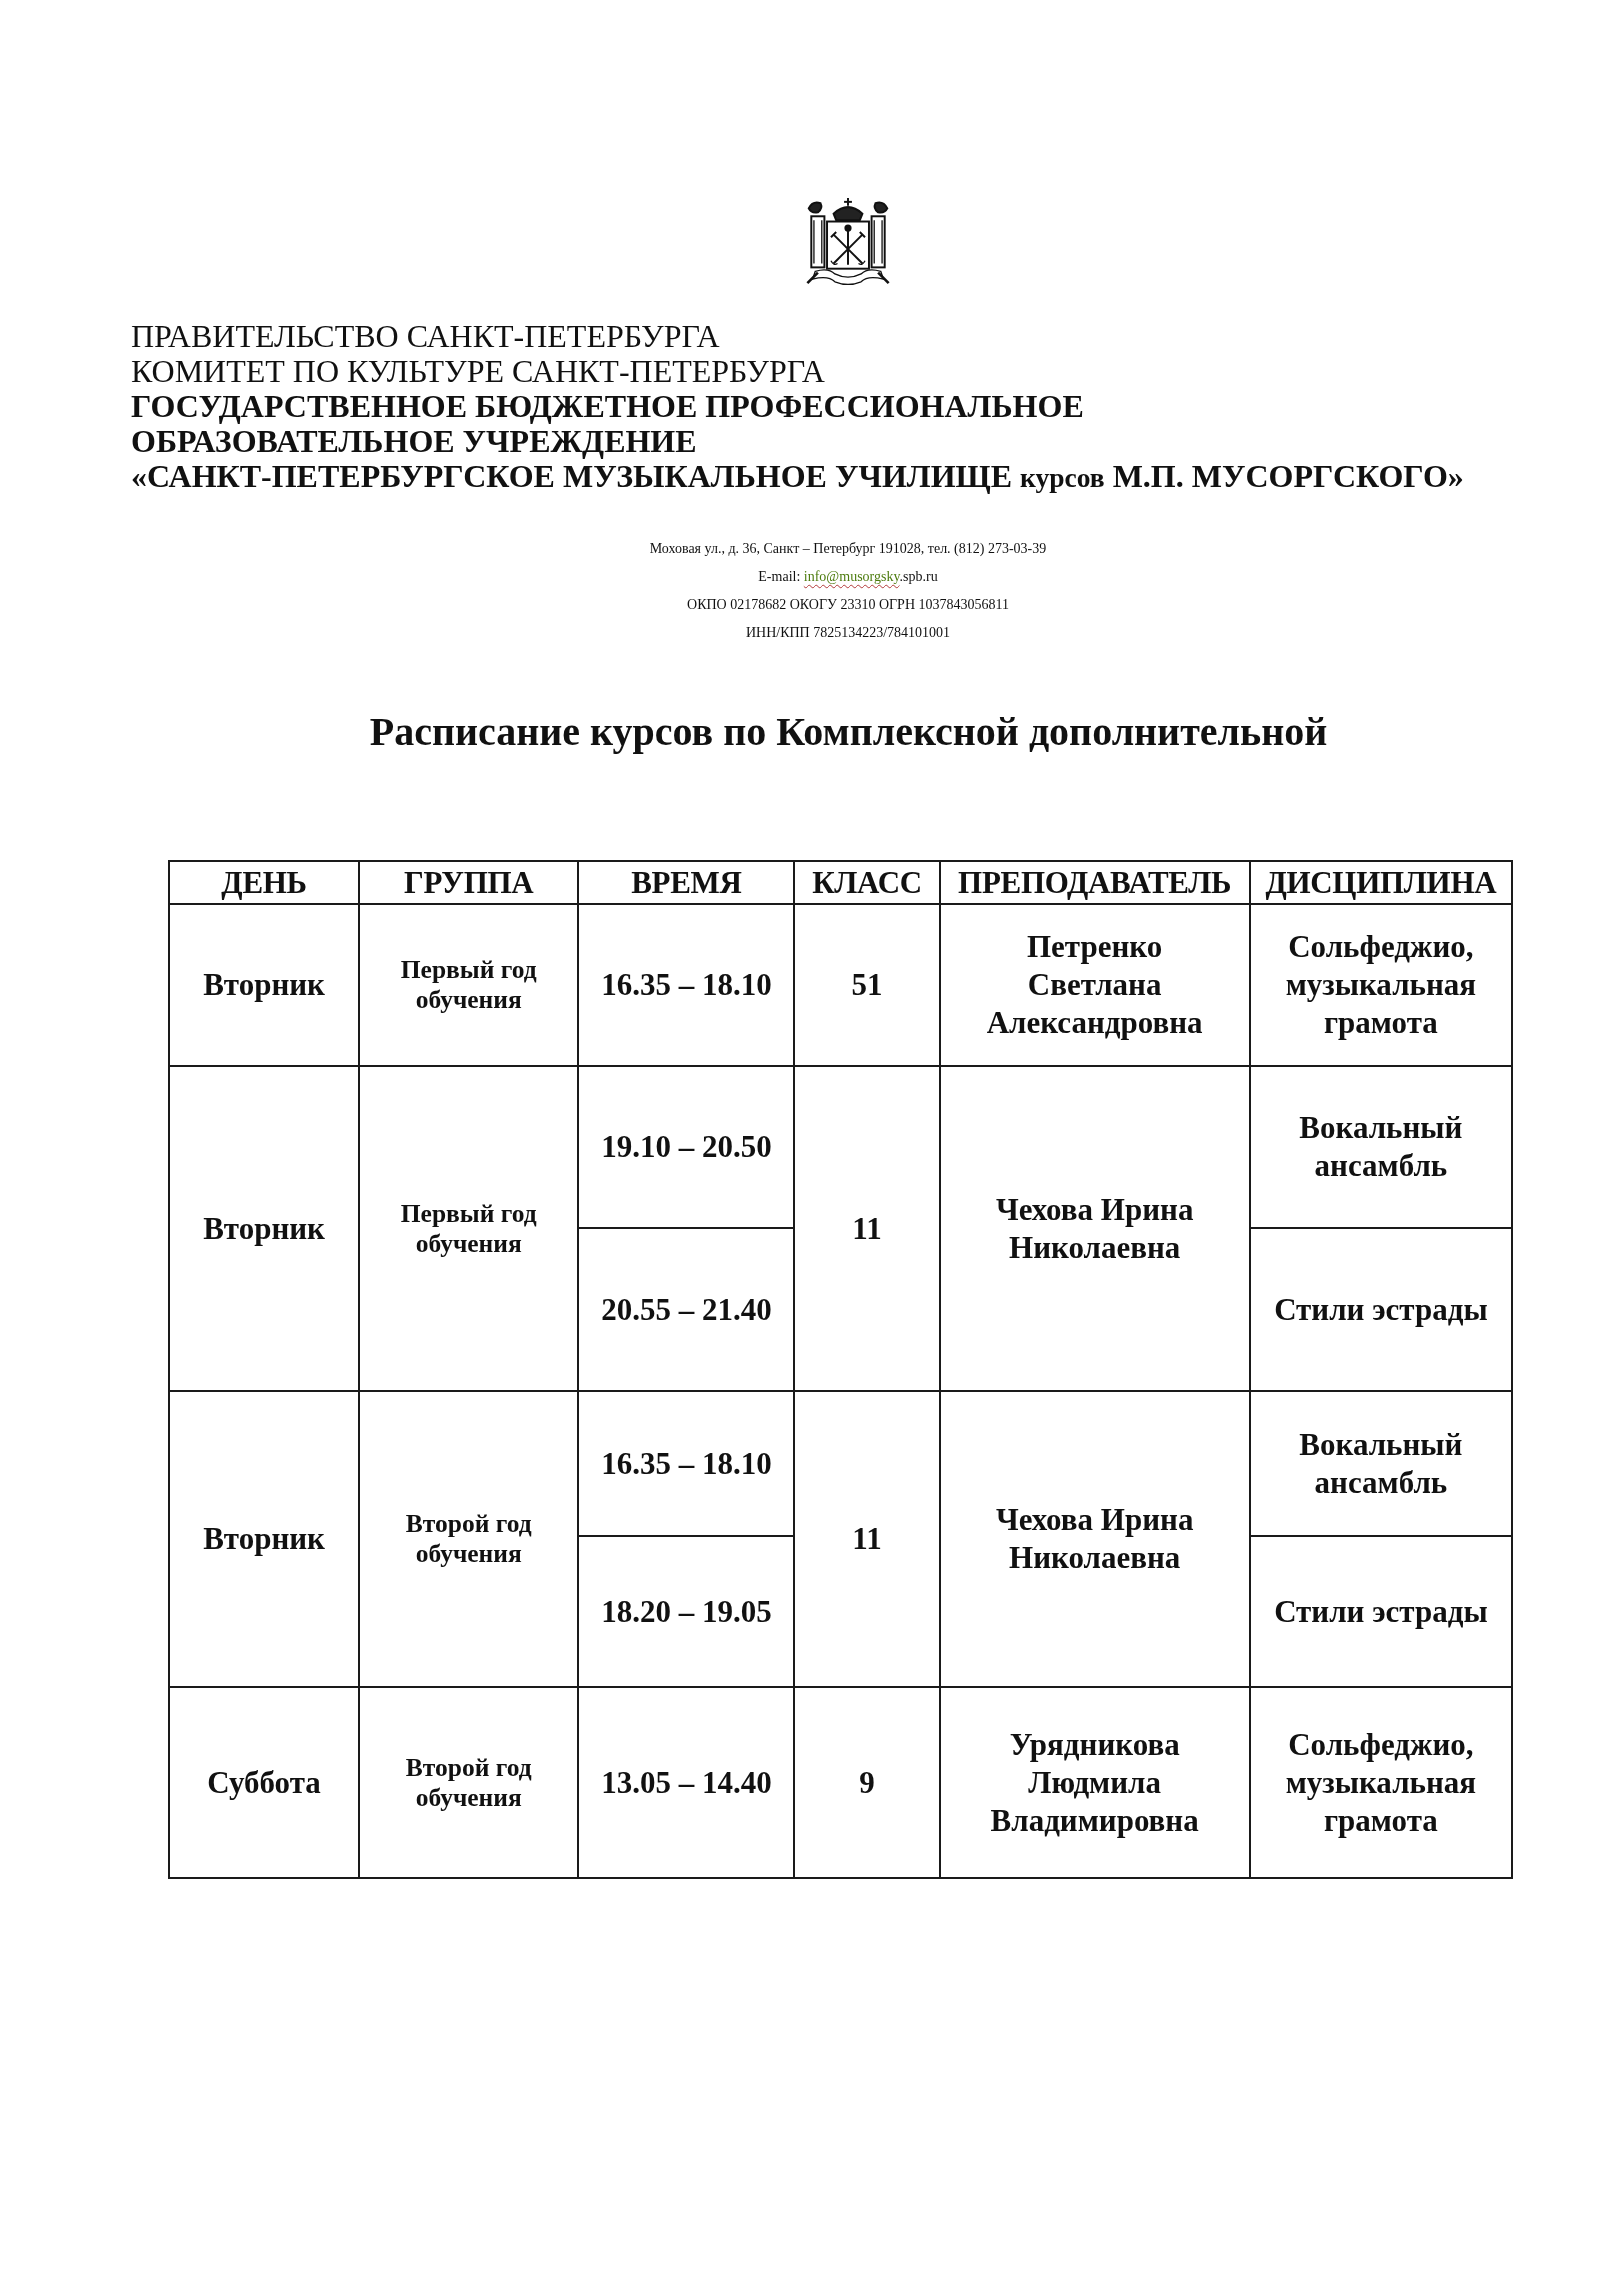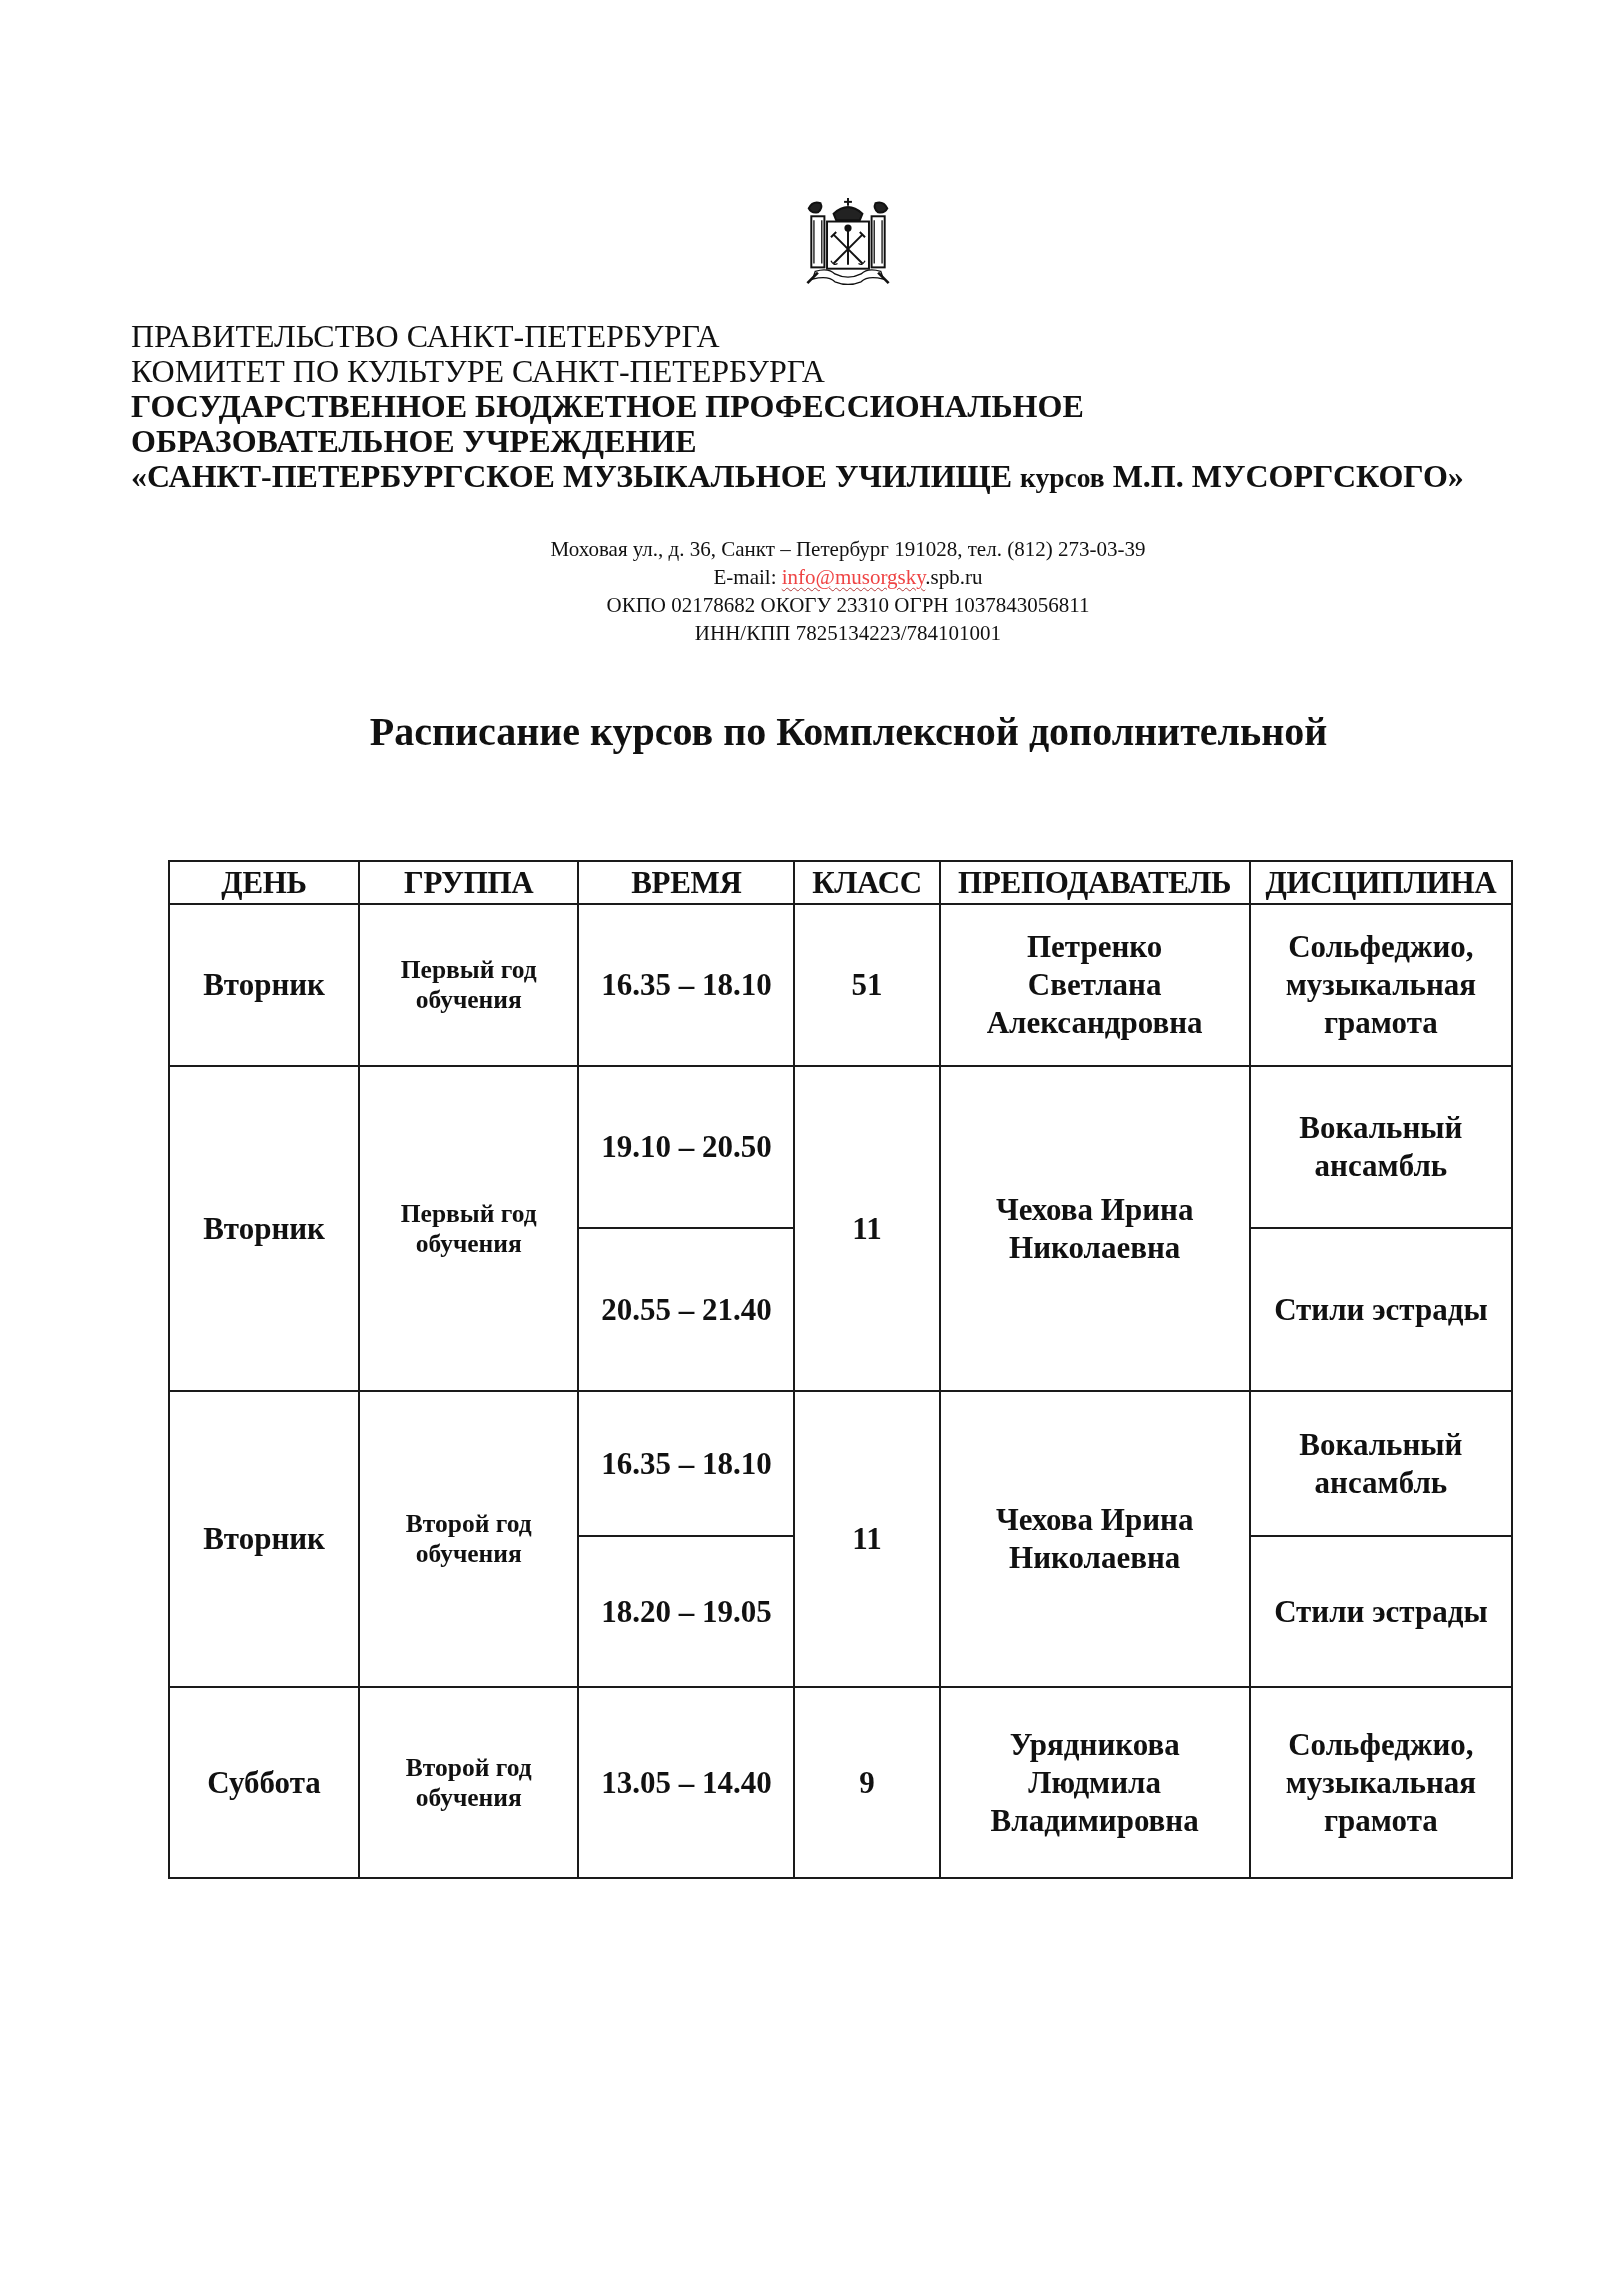--- a/index.html
+++ b/index.html
@@ -8,22 +8,22 @@
   .page { position: absolute; left: 0; top: 0; width: 1623px; height: 2295px; background: #ffffff; }
 
   .emblem { position: absolute; left: 802px; top: 194px; width: 92px; height: 95px; }
 
   .org-header { position: absolute; left: 131px; width: 1435px; top: 319px; text-align: left; }
   .org-line { font-size: 32px; line-height: 35px; white-space: nowrap; letter-spacing: 0px; }
   .org-line.bold { font-weight: bold; }
   .org-line .lower { font-size: 27.5px; }
 
   .address { position: absolute; left: 196px; width: 1304px; top: 535px; text-align: center; }
-  .address-line { font-size: 21px; line-height: 28px; white-space: nowrap; }
-  .email-link { color: #ef4444; text-decoration: underline; text-decoration-style: wavy; text-decoration-color: #b23a3a; text-decoration-thickness: 0.7px; text-underline-offset: 2.6px; }
+  .address-line { font-size: 14px; line-height: 28px; white-space: nowrap; }
+  .email-link { color: #4d7c0f; text-decoration: underline; text-decoration-style: wavy; text-decoration-color: #b23a3a; text-decoration-thickness: 0.7px; text-underline-offset: 2.6px; }
 
   .doc-title { position: absolute; left: 131px; width: 1435px; top: 702px; text-align: center; font-weight: bold; }
   .doc-title-line { font-size: 40px; line-height: 59px; white-space: nowrap; }
 
   table.schedule { position: absolute; left: 168px; top: 860px; border-collapse: collapse; table-layout: fixed; width: 1345px; }
   table.schedule td, table.schedule th { border: 2px solid #1a1a1a; padding: 0; text-align: center; vertical-align: middle; font-weight: bold; }
   table.schedule th { font-size: 31px; height: 41px; line-height: 41px; white-space: nowrap; letter-spacing: -0.3px; }
   table.schedule td { font-size: 31px; line-height: 38px; }
   td.group-cell { font-size: 25.5px !important; line-height: 30px !important; }
   td.split-a { height: 160px; }

